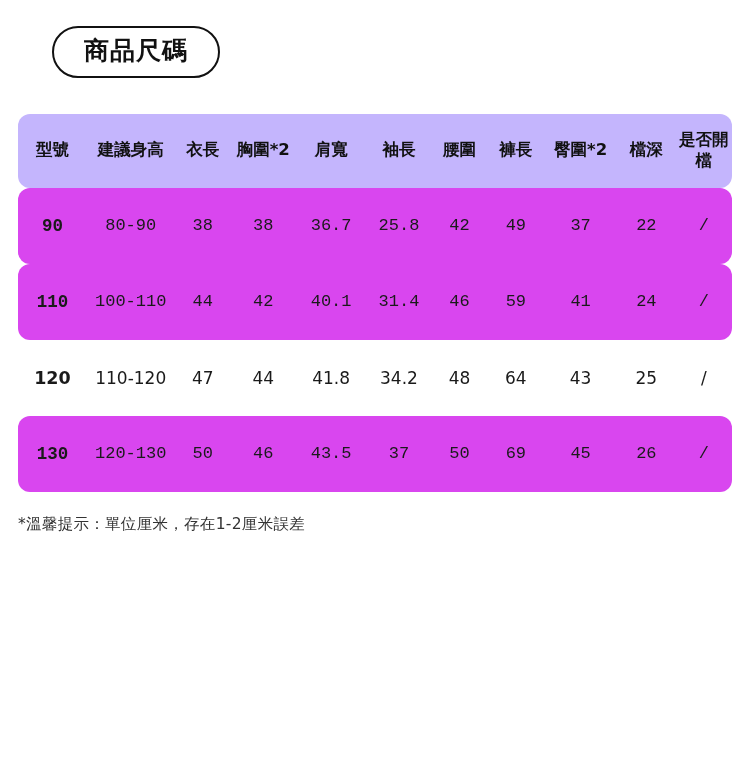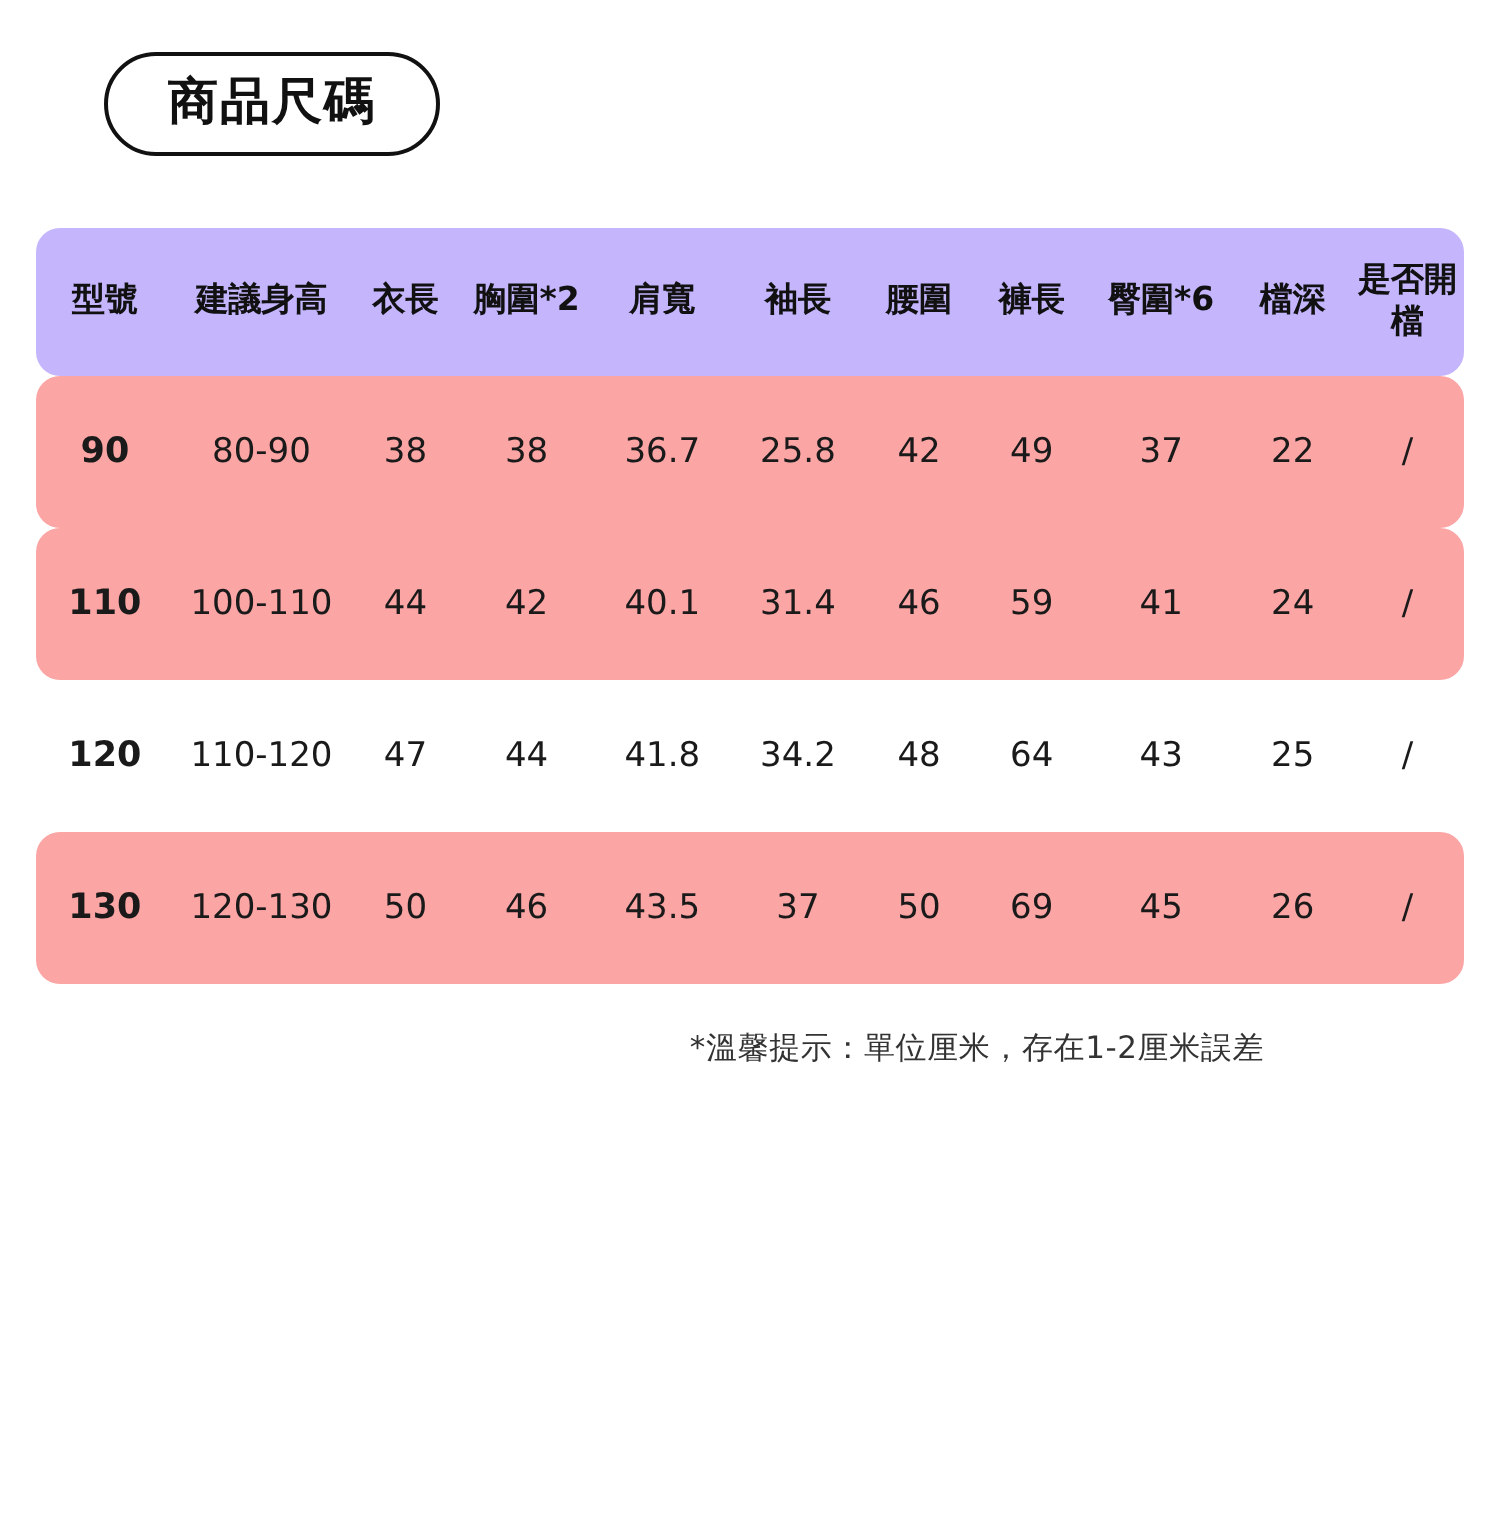--- a/index.html
+++ b/index.html
@@ -63,21 +63,22 @@
     color: #111111;
     line-height: 1.25;
   }
   thead th.col-model { border-top-left-radius: 12px; border-bottom-left-radius: 12px; }
   thead th.col-open  { border-top-right-radius: 12px; border-bottom-right-radius: 12px; }
 
   tbody tr {
     height: 76px;
   }
   tbody tr.shaded td {
-    background: #fca5a5;
+    background: #d946ef;
+    font-family: Liberation Mono, monospace;
   }
   tbody tr.shaded td:first-child {
     border-top-left-radius: 12px;
     border-bottom-left-radius: 12px;
   }
   tbody tr.shaded td:last-child {
     border-top-right-radius: 12px;
     border-bottom-right-radius: 12px;
   }
   tbody td {
@@ -97,21 +98,21 @@
   col.c-should { width: 68px; }
   col.c-sleeve { width: 62px; }
   col.c-waist  { width: 54px; }
   col.c-pant   { width: 54px; }
   col.c-hip    { width: 70px; }
   col.c-crotch { width: 56px; }
   col.c-open   { width: 54px; }
 
   .note {
     margin-top: 22px;
-    text-align: right;
+    text-align: left;
     font-size: 15.5px;
     color: #333333;
     letter-spacing: 0.3px;
   }
 </style>
 </head>
 <body>
 
 <div class="page">
 
@@ -137,21 +138,21 @@
       <thead>
         <tr class="header-row">
           <th class="col-model">型號</th>
           <th>建議身高</th>
           <th>衣長</th>
           <th>胸圍*2</th>
           <th>肩寬</th>
           <th>袖長</th>
           <th>腰圍</th>
           <th>褲長</th>
-          <th>臀圍*6</th>
+          <th>臀圍*2</th>
           <th>檔深</th>
           <th class="col-open">是否開檔</th>
         </tr>
       </thead>
       <tbody>
         <tr class="shaded">
           <td class="model-cell">90</td>
           <td>80-90</td>
           <td>38</td>
           <td>38</td>

